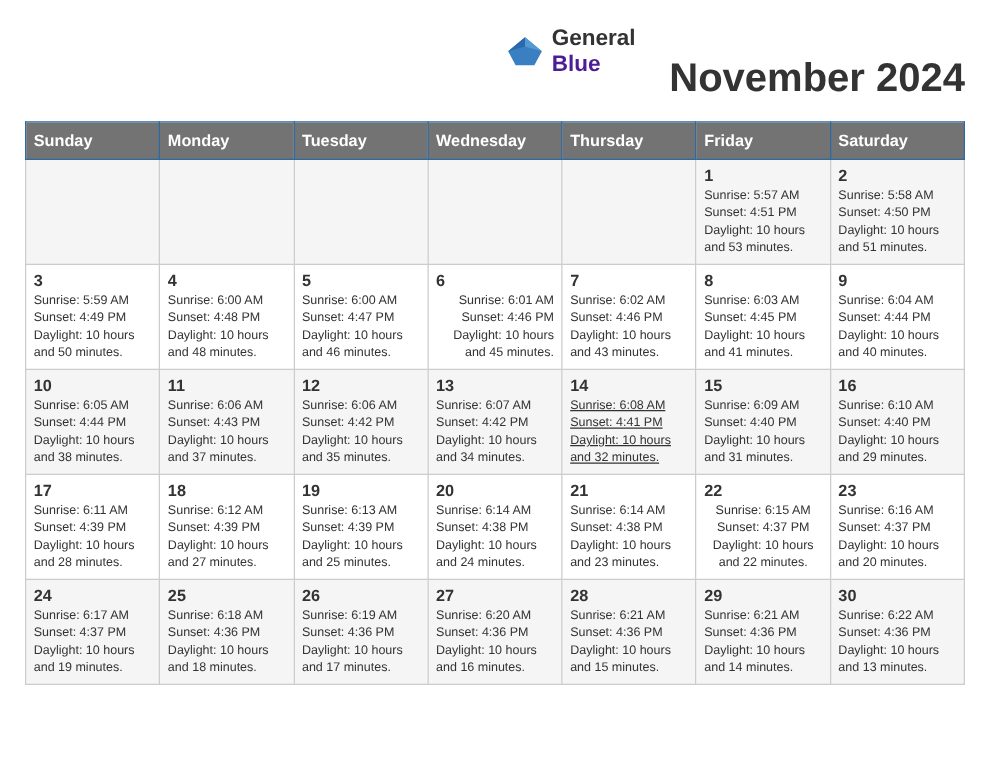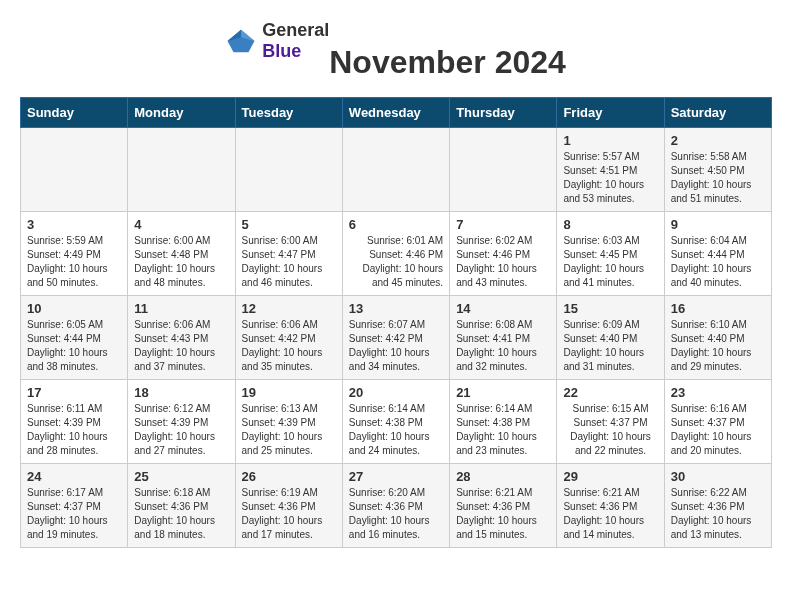--- a/index.html
+++ b/index.html
@@ -5,23 +5,24 @@
     * { box-sizing: border-box; margin: 0; padding: 0; }
     body {
       font-family: Arial, sans-serif;
       background: #fff;
       width: 792px;
       min-height: 612px;
       padding: 20px;
     }
     .header {
       display: flex;
-      justify-content: center;
+      justify-content: flex-end;
       align-items: flex-start;
       margin-bottom: 16px;
+      gap: 27px;
     }
     .logo {
       display: flex;
       align-items: center;
       gap: 6px;
     }
     .logo-text-general {
       font-size: 18px;
       font-weight: bold;
       color: #333;
@@ -46,21 +47,21 @@
     }
     .location {
       font-size: 16px;
       color: #555;
     }
     table {
       width: 100%;
       border-collapse: collapse;
     }
     thead tr th {
-      background-color: #0c4a6e;
+      background-color: #737373;
       color: white;
       font-size: 13px;
       font-weight: bold;
       padding: 7px 6px;
       text-align: left;
       border: 1px solid #2d6aa0;
     }
     tbody tr td {
       border: 1px solid #ccc;
       vertical-align: top;
@@ -221,21 +222,21 @@
         </td>
         <td>
           <span class="day-number">13</span>
           <div class="day-info" style="white-space: pre-line;">Sunrise: 6:07 AM
 Sunset: 4:42 PM
 Daylight: 10 hours
 and 34 minutes.</div>
         </td>
         <td>
           <span class="day-number">14</span>
-          <div class="day-info" style="white-space: pre-line;">Sunrise: 6:08 AM
+          <div class="day-info" style="white-space: pre-line; text-decoration: underline;">Sunrise: 6:08 AM
 Sunset: 4:41 PM
 Daylight: 10 hours
 and 32 minutes.</div>
         </td>
         <td>
           <span class="day-number">15</span>
           <div class="day-info" style="white-space: pre-line;">Sunrise: 6:09 AM
 Sunset: 4:40 PM
 Daylight: 10 hours
 and 31 minutes.</div>

